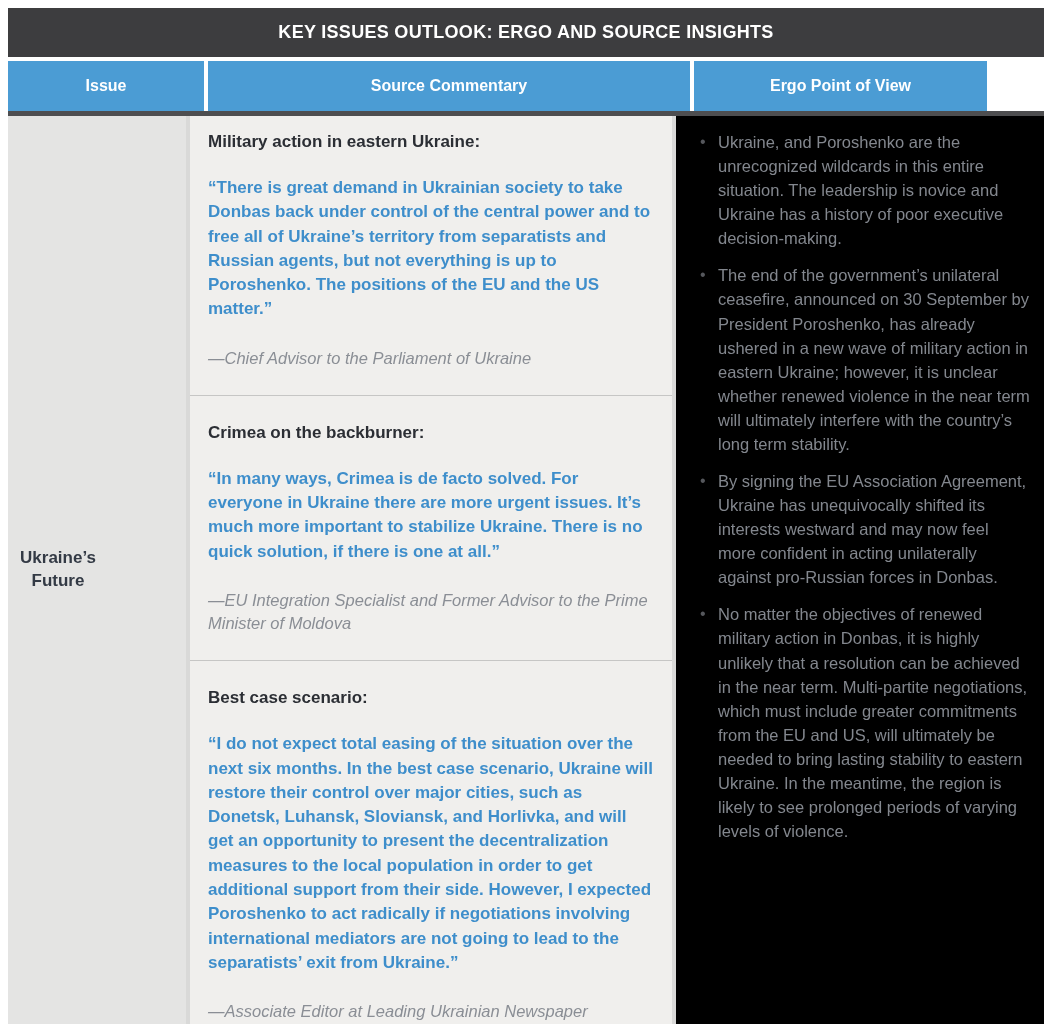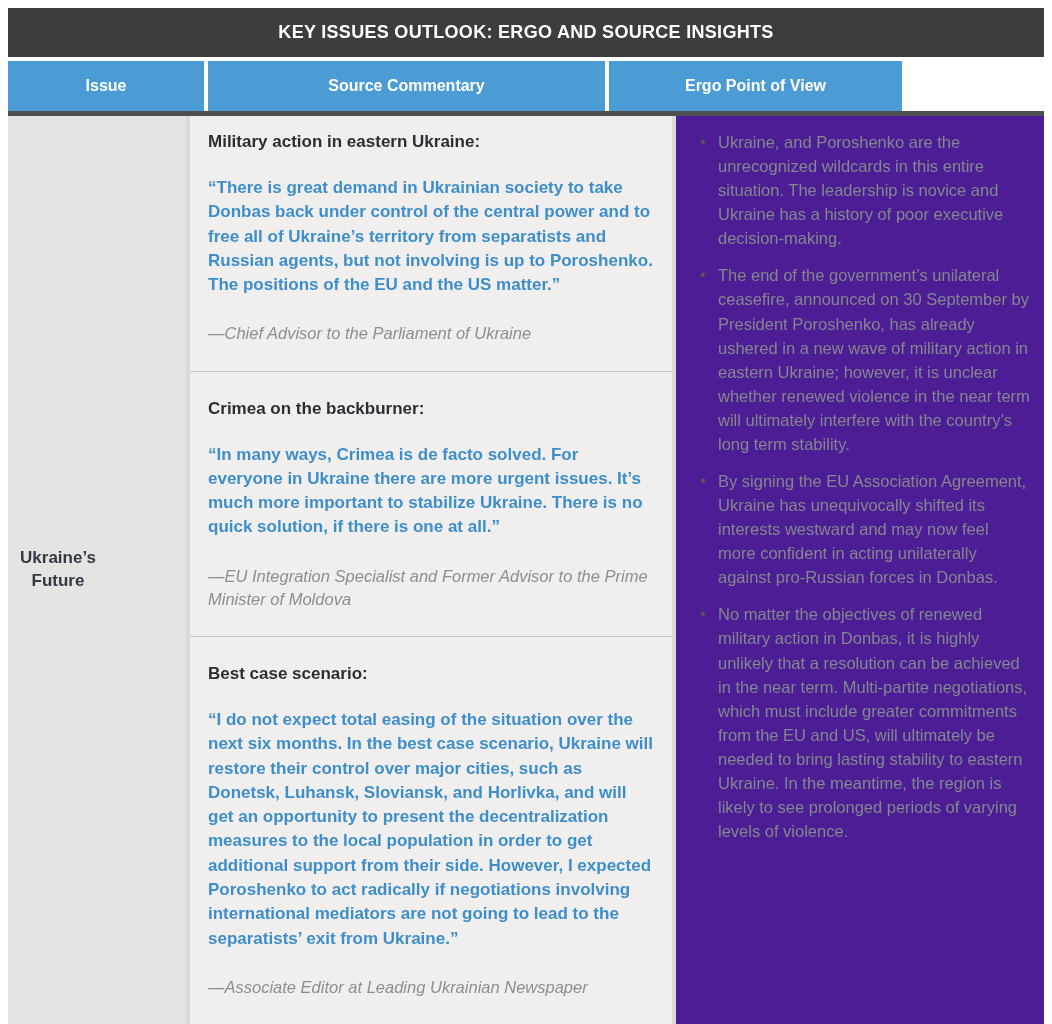--- a/index.html
+++ b/index.html
@@ -34,21 +34,21 @@
   .head-cell {
     background: #4b9cd4;
     color: #ffffff;
     font-size: 16px;
     font-weight: bold;
     display: flex;
     align-items: center;
     justify-content: center;
   }
   .col-issue { width: 196px; }
-  .col-comm  { width: 397px; }
+  .col-comm  { width: 482px; }
   .col-ergo  { width: 293px; }
   .v-gap-head { width: 4px; background: #ffffff; }
   .dark-rule { height: 5px; background: #4e4e50; }
   
   .body-row { display: flex; height: 908px; }
   .v-gap-body { width: 4px; background: #d9d9d8; }
   .cell-issue {
     width: 178px;
     background: #e4e4e3;
     display: flex;
@@ -63,21 +63,21 @@
     line-height: 1.35;
   }
   .cell-comm {
     width: 482px;
     background: #f0efed;
     padding: 16px 16px 14px 18px;
     overflow: hidden;
   }
   .cell-ergo {
     width: 368px;
-    background: #4c1d95;
+    background: #000000;
     padding: 14px 14px 10px 20px;
     overflow: hidden;
   }
   
   .c-heading {
     font-size: 17px;
     font-weight: bold;
     color: #2b2e34;
     margin-bottom: 24px;
   }
@@ -139,21 +139,21 @@
     <div class="cell-issue">
       <div class="issue-label">Ukraine’s Future</div>
     </div>
 
     <div class="v-gap-body"></div>
 
     <div class="cell-comm">
 
       <div>
         <div class="c-heading">Military action in eastern Ukraine:</div>
-        <p class="c-quote">“There is great demand in Ukrainian society to take Donbas back under control of the central power and to free all of Ukraine’s territory from separatists and Russian agents, but not involving is up to Poroshenko. The positions of the EU and the US matter.”</p>
+        <p class="c-quote">“There is great demand in Ukrainian society to take Donbas back under control of the central power and to free all of Ukraine’s territory from separatists and Russian agents, but not everything is up to Poroshenko. The positions of the EU and the US matter.”</p>
         <p class="c-attr">—Chief Advisor to the Parliament of Ukraine</p>
       </div>
 
       <div class="c-divider"></div>
 
       <div>
         <div class="c-heading">Crimea on the backburner:</div>
         <p class="c-quote">“In many ways, Crimea is de facto solved. For everyone in Ukraine there are more urgent issues. It’s much more important to stabilize Ukraine. There is no quick solution, if there is one at all.”</p>
         <p class="c-attr">—EU Integration Specialist and Former Advisor to the Prime Minister of Moldova</p>
       </div>

